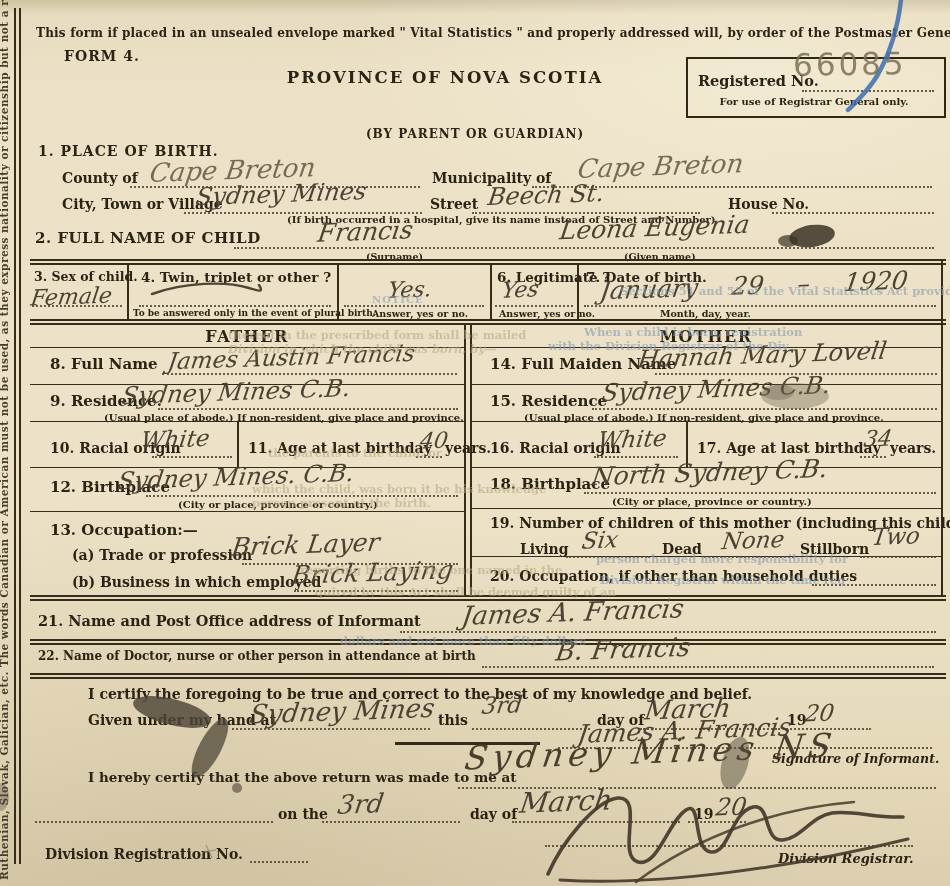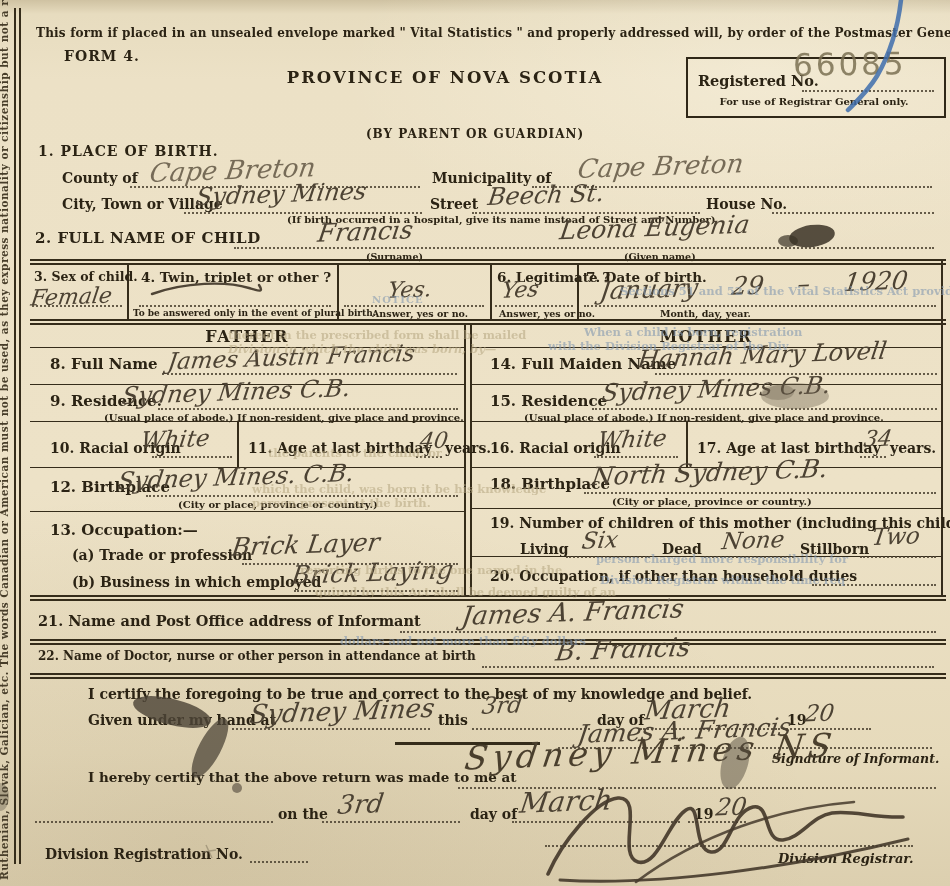--- a/index.html
+++ b/index.html
@@ -56,21 +56,21 @@
   <div class="p" style="left:432px;top:170px;font-size:14px;">Municipality of</div>
   <div class="dot" style="left:532px;top:186px;width:400px;"></div>
   <div class="hw hwl" style="left:578px;top:151px;font-size:26px;">Cape Breton</div>
 
   <div class="p" style="left:62px;top:196px;font-size:14px;">City, Town or Village</div>
   <div class="dot" style="left:184px;top:212px;width:238px;"></div>
   <div class="hw" style="left:196px;top:180px;font-size:24px;">Sydney Mines</div>
   <div class="p" style="left:430px;top:196px;font-size:14px;">Street</div>
   <div class="dot" style="left:472px;top:212px;width:228px;"></div>
   <div class="hw" style="left:488px;top:181px;font-size:24px;">Beech St.</div>
-  <div class="p" style="left:706px;top:196px;font-size:14px;">House No.</div>
+  <div class="p" style="left:728px;top:196px;font-size:14px;">House No.</div>
   <div class="dot" style="left:772px;top:212px;width:162px;"></div>
   <div class="n" style="left:287px;top:214px;font-size:10px;">(If birth occurred in a hospital, give its name instead of Street and Number)</div>
 
   <div class="p" style="left:35px;top:229px;font-size:15px;letter-spacing:.5px;">2. FULL NAME OF CHILD</div>
   <div class="dot" style="left:234px;top:247px;width:700px;"></div>
   <div class="hw" style="left:318px;top:217px;font-size:25px;">Francis</div>
   <div class="hw" style="left:560px;top:213px;font-size:25px;">Leona Eugenia</div>
   <div class="n" style="left:366px;top:251px;">(Surname)</div>
   <div class="n" style="left:624px;top:251px;">(Given name)</div>
 

